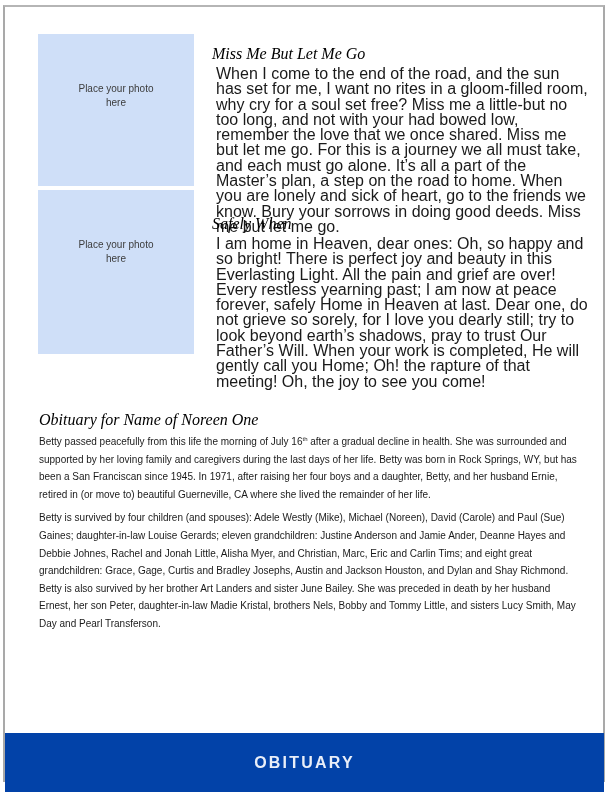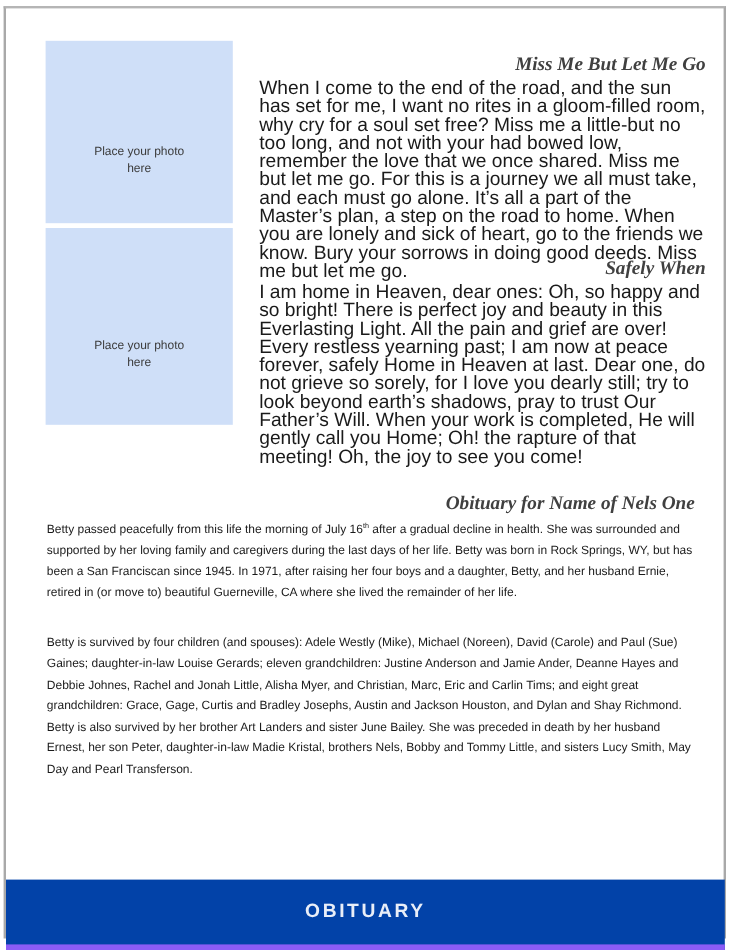--- a/index.html
+++ b/index.html
@@ -15,21 +15,21 @@
       border-right: 2px solid #a9a9a9;
       background: #ffffff;
     }
 
     .photo-box {
       position: absolute;
       left: 38px;
       width: 156px;
       background: #cfdff8;
       display: flex;
-      align-items: center;
+      align-items: flex-start;
       justify-content: center;
       text-align: center;
     }
     .photo-box.first { top: 34px; height: 152px; }
     .photo-box.second { top: 190px; height: 164px; }
     .photo-label {
       font-family: "Liberation Sans", sans-serif;
       font-size: 10px;
       line-height: 14px;
       color: #3c3c3c;
@@ -42,23 +42,23 @@
       position: absolute;
       left: 216px;
       width: 372px;
     }
     .poem.first { top: 44px; }
     .poem.second { top: 214px; }
 
     .poem-title, .obit-title {
       font-family: "Liberation Serif", serif;
       font-style: italic;
-      font-weight: bold;
-      color: #404040;
-      text-align: right;
+      font-weight: normal;
+      color: #000000;
+      text-align: left;
     }
     .poem-title { font-size: 16px; line-height: 20px; margin-left: -4px; }
     .poem-text {
       font-size: 16px;
       line-height: 15.3px;
       color: #1a1a1a;
       margin-top: 2px;
     }
 
     .obituary {
@@ -67,32 +67,32 @@
       top: 410px;
       width: 540px;
     }
     .obit-title { font-size: 16px; line-height: 20px; }
     .obit-para {
       font-size: 10px;
       line-height: 17.6px;
       color: #1a1a1a;
     }
     .obit-para.p1 { margin-top: 3px; }
-    .obit-para.p2 { margin-top: 24px; }
+    .obit-para.p2 { margin-top: 6px; }
     .obit-para.p3 { margin-top: 14px; }
     sup { font-size: 6px; line-height: 0; vertical-align: super; }
 
     .footer-band {
       position: absolute;
       left: 5px;
       top: 733px;
       width: 599px;
       height: 60px;
       background: #0242a8;
-      border-bottom: 6px solid #8b5cf6;
+      border-bottom: 1px solid #8b5cf6;
       display: flex;
       align-items: center;
       justify-content: center;
     }
     .footer-title {
       font-family: "Liberation Sans", sans-serif;
       font-weight: bold;
       font-size: 16px;
       letter-spacing: 2.2px;
       color: #e9eef8;
@@ -115,20 +115,20 @@
   <div class="poem-title">Miss Me But Let Me Go</div>
   <div class="poem-text">When I come to the end of the road, and the sun has set for me, I want no rites in a gloom-filled room, why cry for a soul set free? Miss me a little-but no too long, and not with your had bowed low, remember the love that we once shared. Miss me but let me go. For this is a journey we all must take, and each must go alone. It’s all a part of the Master’s plan, a step on the road to home. When you are lonely and sick of heart, go to the friends we know. Bury your sorrows in doing good deeds. Miss me but let me go.</div>
 </div>
 
 <div class="poem second">
   <div class="poem-title">Safely When</div>
   <div class="poem-text">I am home in Heaven, dear ones: Oh, so happy and so bright! There is perfect joy and beauty in this Everlasting Light. All the pain and grief are over! Every restless yearning past; I am now at peace forever, safely Home in Heaven at last. Dear one, do not grieve so sorely, for I love you dearly still; try to look beyond earth’s shadows, pray to trust Our Father’s Will. When your work is completed, He will gently call you Home; Oh! the rapture of that meeting! Oh, the joy to see you come!</div>
 </div>
 
 <div class="obituary">
-  <div class="obit-title">Obituary for Name of Nels One</div>
+  <div class="obit-title">Obituary for Name of Noreen One</div>
   <p class="obit-para p1"><span>Betty passed peacefully from this life the morning of July 16</span><sup>th</sup><span> after a gradual decline in health.  She was surrounded and supported by her loving family and caregivers during the last days of her life.  Betty was born in Rock Springs, WY, but has been a San Franciscan since 1945.  In 1971, after raising her four boys and a daughter, Betty, and her husband Ernie, retired in (or move to) beautiful Guerneville, CA where she lived the remainder of her life.</span></p>
   <p class="obit-para p2">Betty is survived by four children (and spouses): Adele Westly (Mike), Michael (Noreen), David (Carole) and Paul (Sue) Gaines;  daughter-in-law Louise Gerards;  eleven grandchildren: Justine Anderson and Jamie Ander, Deanne Hayes and Debbie Johnes, Rachel and Jonah Little, Alisha Myer, and Christian, Marc, Eric and Carlin Tims;  and eight great grandchildren: Grace, Gage, Curtis and Bradley Josephs, Austin and Jackson Houston, and Dylan and Shay Richmond.  Betty is also survived by her brother Art Landers and sister June Bailey.  She was preceded in death by her husband Ernest, her son Peter, daughter-in-law Madie Kristal, brothers Nels, Bobby and Tommy Little, and sisters Lucy Smith, May Day and Pearl Transferson.</p>
 </div>
 
 <div class="footer-band">
   <div class="footer-title">OBITUARY</div>
 </div>
 
 </body></html>

